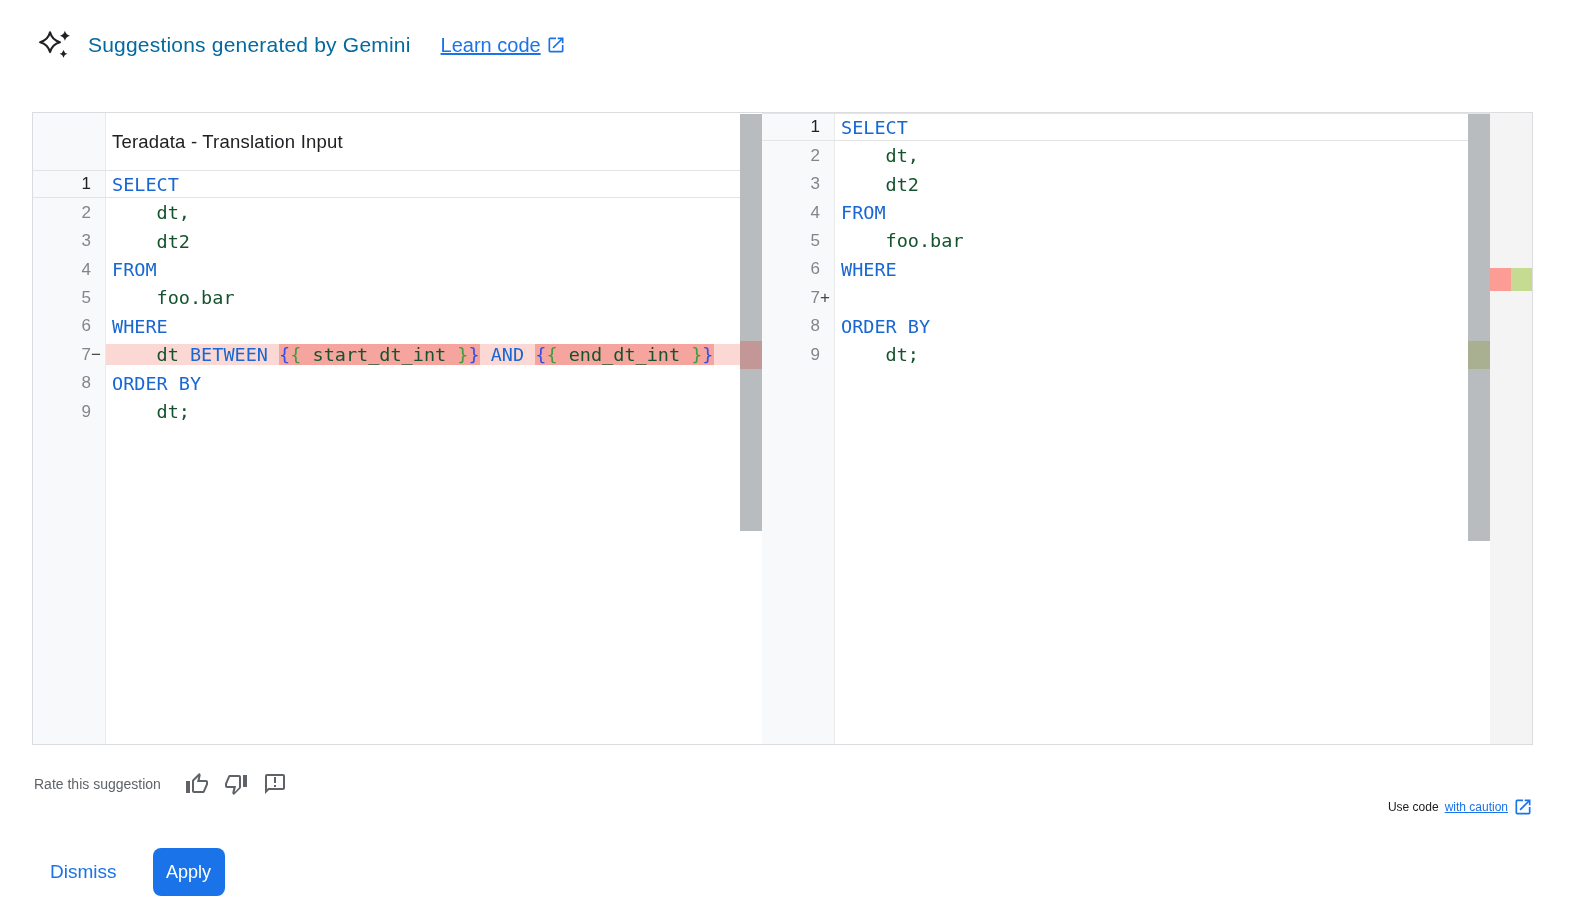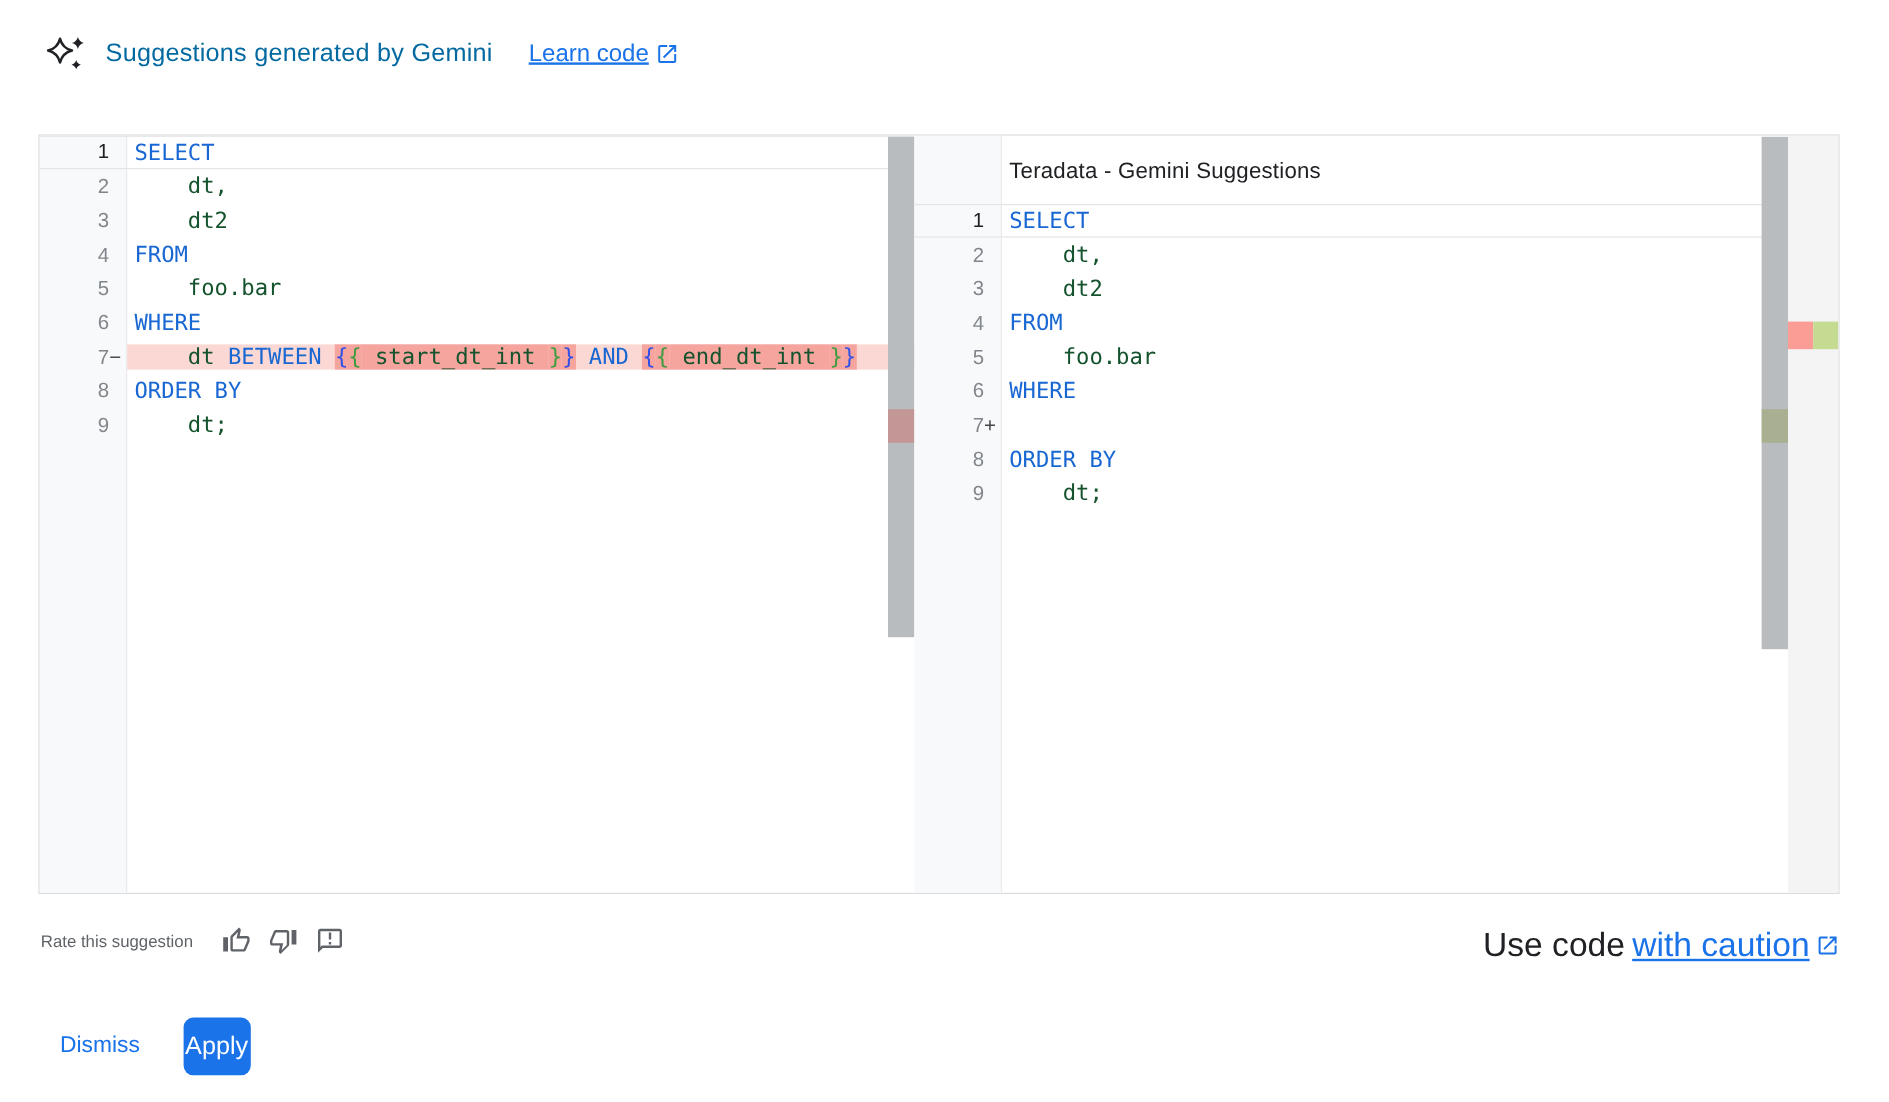--- a/index.html
+++ b/index.html
@@ -57,37 +57,37 @@
   .ruler { position:absolute; right:0; top:0; bottom:0; width:42px; background:#f4f4f5; z-index:2; }
   .ruler-red   { position:absolute; left:0;  top:155px; width:21px; height:23px; background:var(--rulerRed); }
   .ruler-green { position:absolute; left:21px; top:155px; width:21px; height:23px; background:var(--rulerGreen); }
 
   
   .rate-row { position:absolute; left:34px; top:766px; height:36px; display:flex; align-items:center; }
   .rate-label { font-size:14px; color:var(--gray); margin-right:24px; }
   .icon-btn { width:26px; height:26px; margin-right:13px; cursor:pointer; display:flex; align-items:center; }
   .icon-btn svg { width:24px; height:24px; fill:var(--gray); }
 
-  .use-code-row { position:absolute; right:41px; top:772px; display:flex; align-items:center; font-size:28px; }
+  .use-code-row { position:absolute; right:41px; top:797px; display:flex; align-items:center; font-size:12px; }
   .use-code-text { color:#202124; margin-right:6px; }
   .caution-link { color:var(--accent); text-decoration:underline; cursor:pointer; display:flex; align-items:center; gap:5px;justify-content:flex-end; }
 
   
   .bottom-row { position:absolute; left:32px; right:41px; top:848px; height:48px;
     display:flex; align-items:center; justify-content:space-between; }
   .save-group { display:flex; align-items:center; }
   .checkbox { width:22px; height:22px; border-radius:3px; background:var(--checkbox);
     display:flex; align-items:center; justify-content:center; cursor:pointer; margin-right:16px; }
   .checkbox svg { width:15px; height:15px; }
   .save-label { font-size:19px; color:#202124; }
   .actions { display:flex; align-items:center; }
   .dismiss-btn { color:var(--accent); font-size:19px; font-weight:500; background:none; border:none;
     padding:10px 18px; cursor:pointer; margin-right:18px; font-family:"Liberation Sans",sans-serif; }
-  .apply-btn { background:var(--accent); color:#fff; font-size:21px; font-weight:500; border:none;
-    border-radius:8px; width:56px; height:48px; cursor:pointer; font-family:"Liberation Sans",sans-serif; }
+  .apply-btn { background:var(--accent); color:#fff; font-size:18px; font-weight:500; border:none;
+    border-radius:8px; width:72px; height:48px; cursor:pointer; font-family:"Liberation Sans",sans-serif; }
 </style>
 </head>
 <body>
 
 <div class="page">
 
   <div class="top-header">
     <svg class="sparkle" viewBox="0 0 48 42">
       <path d="M17 3 Q19.9 14.1 31 17 Q19.9 19.9 17 31 Q14.1 19.9 3 17 Q14.1 14.1 17 3 Z" fill="none" stroke="#202124" stroke-width="3" stroke-linejoin="round"></path>
       <path d="M38 1 Q39.4 6.6 45 8 Q39.4 9.4 38 15 Q36.6 9.4 31 8 Q36.6 6.6 38 1 Z" fill="#202124"></path>
@@ -99,20 +99,21 @@
       <svg class="ext-icon" viewBox="0 0 24 24">
         <path d="M19 19H5V5h7V3H5a2 2 0 0 0-2 2v14a2 2 0 0 0 2 2h14c1.1 0 2-.9 2-2v-7h-2v7zM14 3v2h3.59l-9.83 9.83 1.41 1.41L19 6.41V10h2V3h-7z"></path>
       </svg>
     </span>
   </div>
 
   <div class="diff-container">
 
     <div class="panel panel-left">
       <div class="gutter"></div>
+      <div class="panel-header">Teradata - Translation Input</div>
       <div class="code-lines">
           <div class="code-line active">
             <span class="gut">
               <span class="lnum">1</span>
               <span class="lsign"></span>
             </span>
             <span class="lcode"><span class="tok-kw">SELECT</span></span>
           </div>
           <div class="code-line">
             <span class="gut">
@@ -170,21 +171,20 @@
             </span>
             <span class="lcode"><span class="tok-pl">    dt;</span></span>
           </div>
         </div>
       <div class="scrollbar"></div>
       <div class="sb-tint"></div>
     </div>
 
     <div class="panel panel-right">
       <div class="gutter"></div>
-      <div class="panel-header">Teradata - Gemini Suggestions</div>
       <div class="code-lines">
           <div class="code-line active">
             <span class="gut">
               <span class="lnum">1</span>
               <span class="lsign"></span>
             </span>
             <span class="lcode"><span class="tok-kw">SELECT</span></span>
           </div>
           <div class="code-line">
             <span class="gut">

